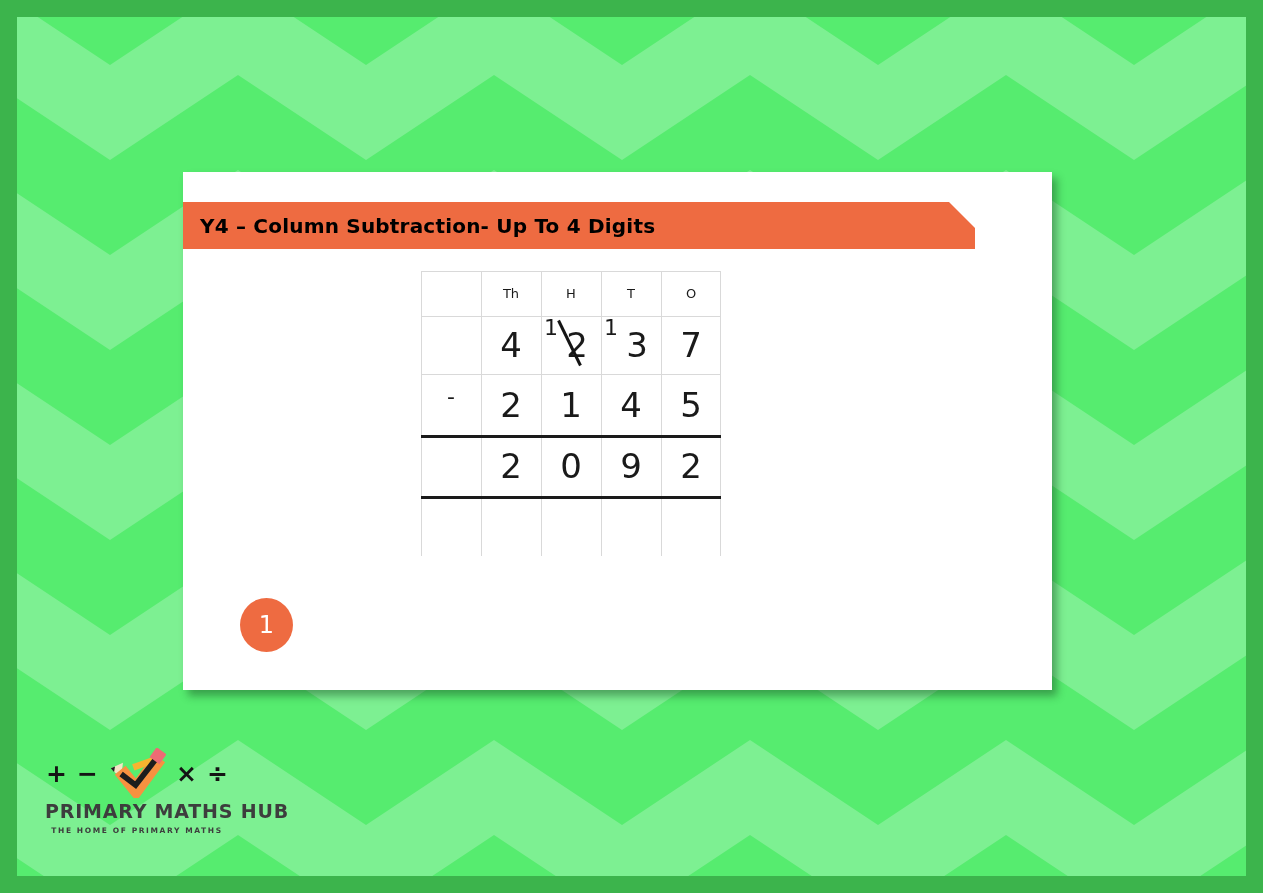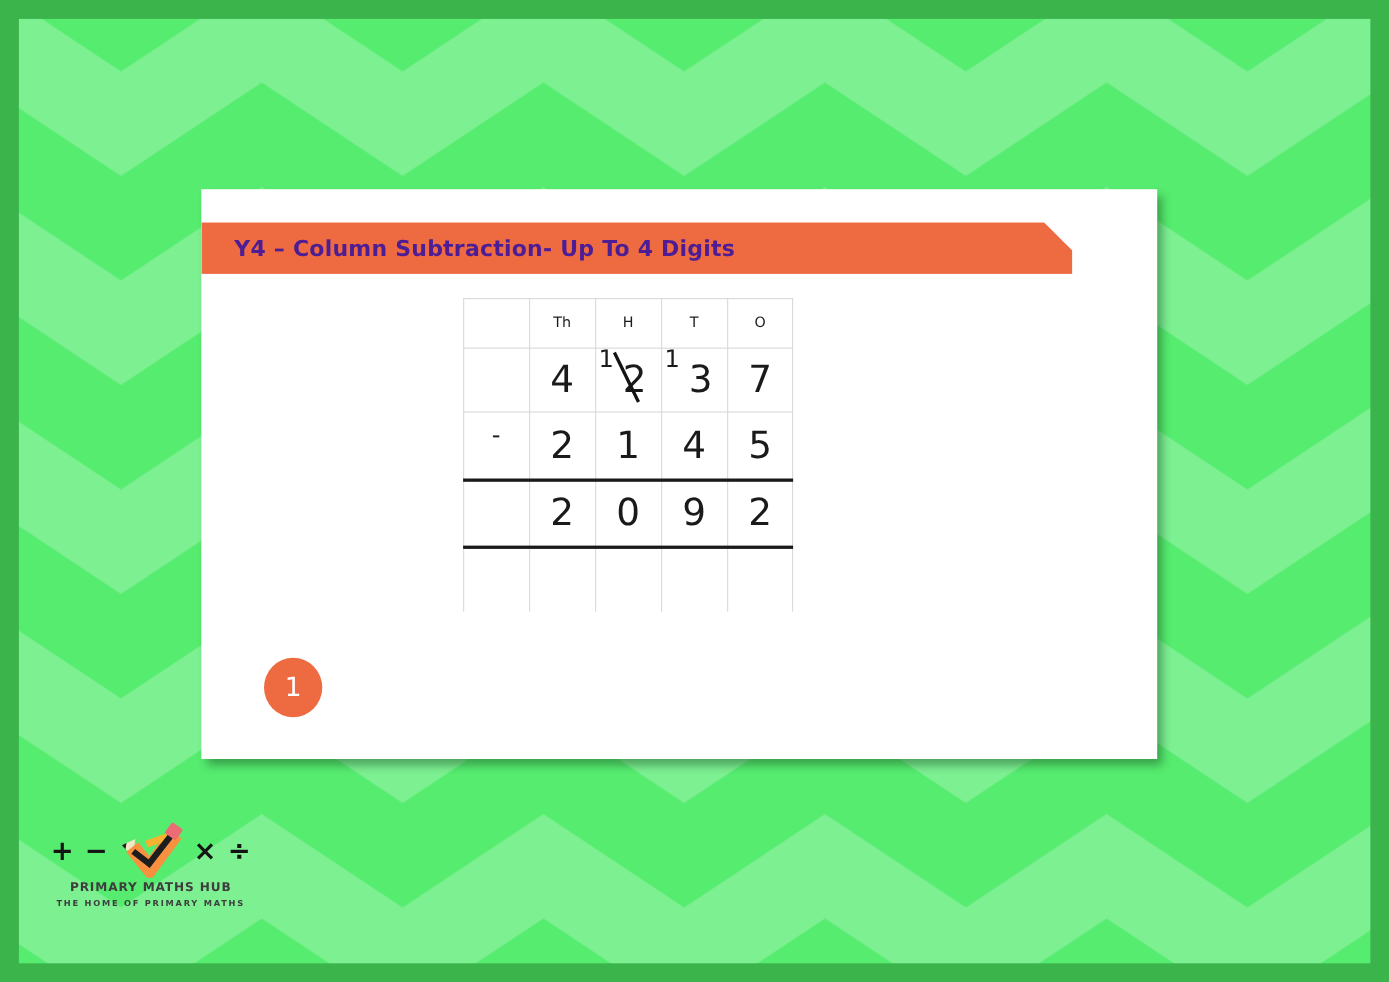--- a/index.html
+++ b/index.html
@@ -15,22 +15,22 @@
     background:#ffffff;
     box-shadow:5px 6px 8px rgba(20,70,30,0.45);
   }
   .banner{
     position:absolute;left:0;top:30px;width:792px;height:47px;
     background:#ee6b41;
     clip-path:polygon(0 0, calc(100% - 26px) 0, 100% 26px, 100% 100%, 0 100%);
     display:flex;align-items:center;
   }
   .banner-title{
-    color:#4c1d95;font-size:20px;font-weight:bold;letter-spacing:0.2px;
-    padding-left:30px;white-space:nowrap;
+    color:#000000;font-size:20px;font-weight:bold;letter-spacing:0.2px;
+    padding-left:17px;white-space:nowrap;
   }
   
   .pv-table{position:absolute;left:238px;top:99px;width:300px;height:285px;}
   .vline{position:absolute;top:0;width:1px;height:285px;background:#d9d9d9;}
   .hline{position:absolute;left:0;width:300px;height:1px;background:#d9d9d9;}
   .hline-thick{position:absolute;left:0;width:300px;height:3px;background:#1a1a1a;}
   .pv-row{position:absolute;left:0;display:flex;}
   .cell{
     width:60px;display:flex;align-items:center;justify-content:center;
     color:#1a1a1a;position:relative;box-sizing:border-box;
@@ -59,21 +59,21 @@
   }
   
   .logo{position:absolute;left:45px;top:747px;width:184px;text-align:center;}
   .logo-symbols{
     display:flex;align-items:center;justify-content:center;gap:10px;height:52px;
     color:#141414;font-size:25px;font-weight:900;
   }
   .logo-symbols .sym{line-height:1;}
   .check-icon{width:58px;height:50px;display:block;}
   .logo-title{
-    font-size:11px;font-weight:bold;letter-spacing:0.8px;color:#3d3d3d;
+    font-size:19px;font-weight:bold;letter-spacing:0.8px;color:#3d3d3d;
     margin-top:1px;white-space:nowrap;
   }
   .logo-tagline{
     font-size:7.5px;font-weight:bold;letter-spacing:1.6px;color:#3d3d3d;
     margin-top:4px;white-space:nowrap;text-align:center;
   }
 </style>
 </head>
 <body>
 

